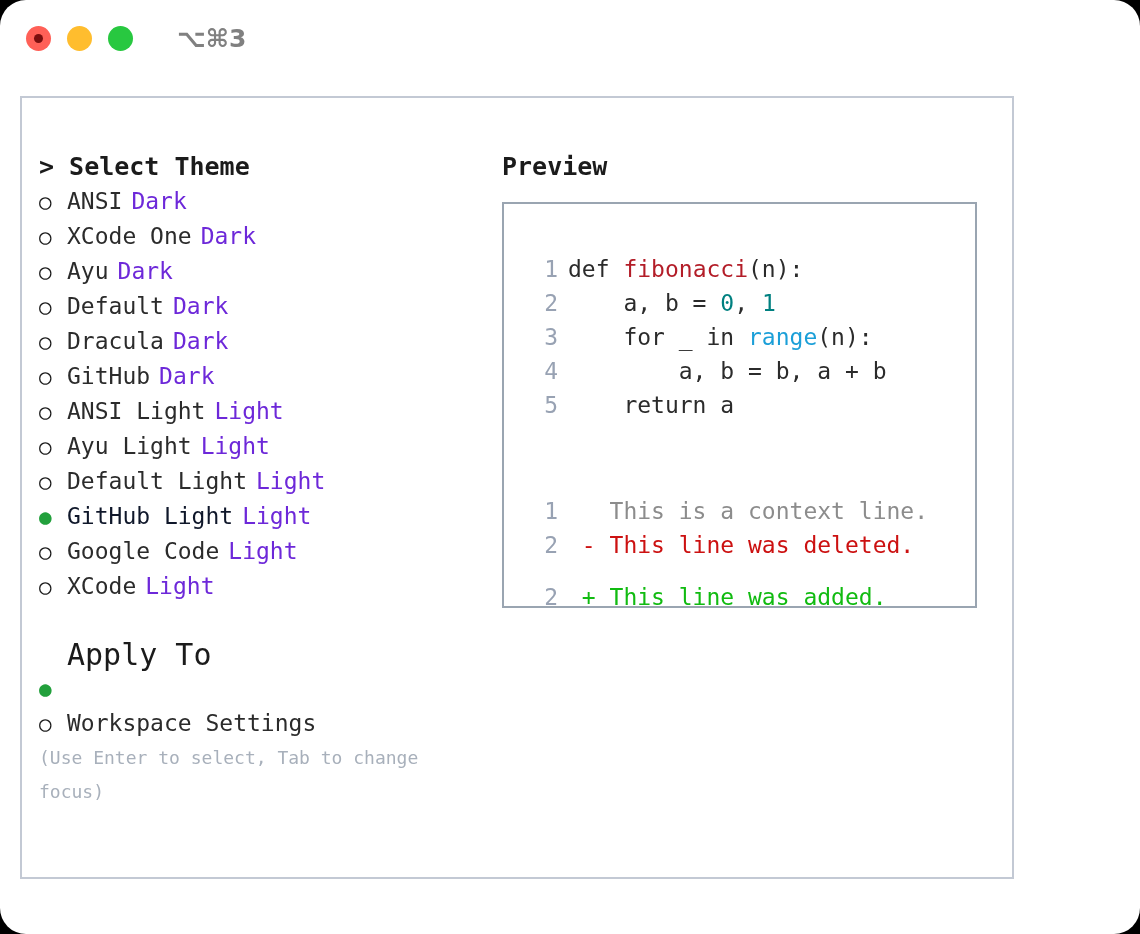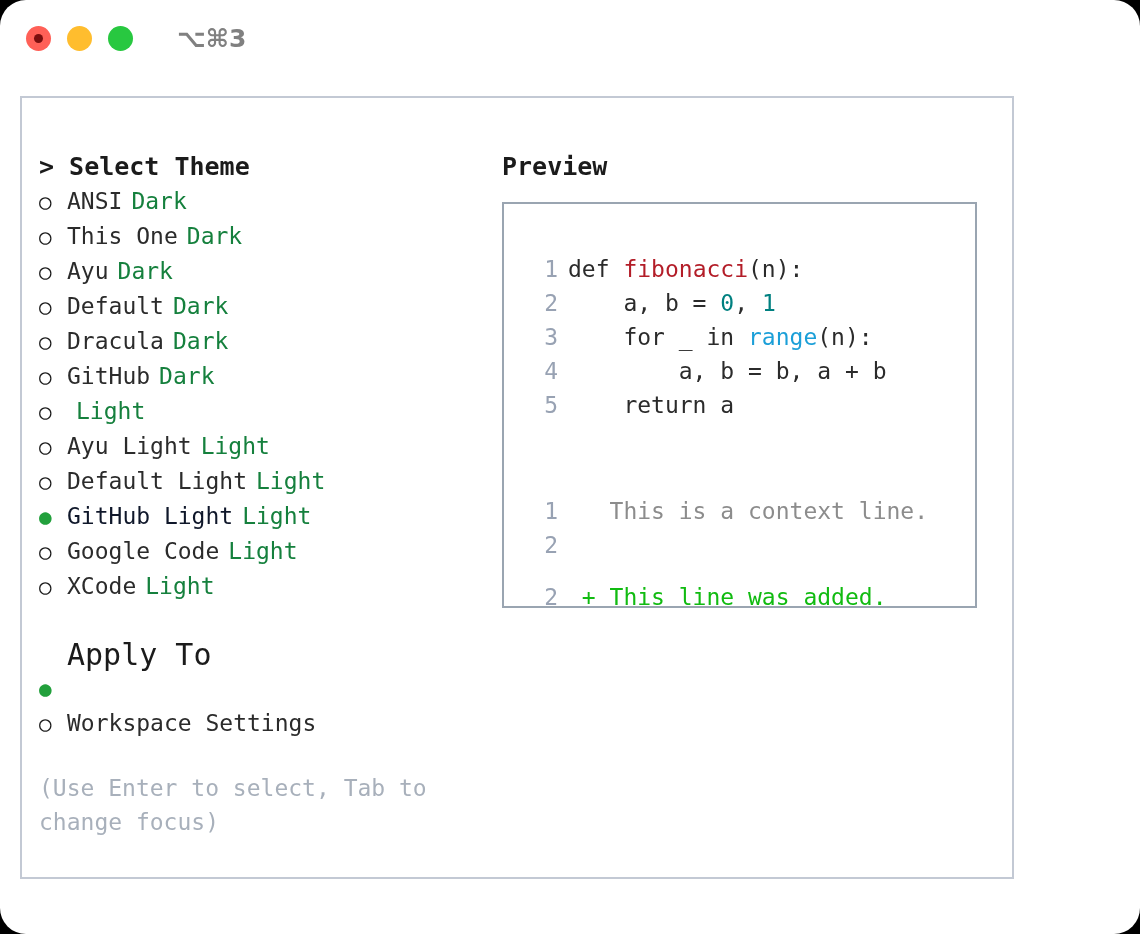--- a/index.html
+++ b/index.html
@@ -114,37 +114,36 @@
   .bullet {
     width: 28px;
     flex: 0 0 28px;
     font-size: 21px;
     color: #1b1b1b;
   }
   .bullet.on { color: #22a03c; }
   .opt-name { color: #2b2b2b; }
   .opt-name.sel { color: #0f172a; }
   .opt-kind {
-    color: #15803d;
+    color: #6d28d9;
     padding-left: 9px;
   }
 
   .spacer-sm { height: 34px; }
 
   .apply-title {
     font-size: 30px;
     color: #1b1b1b;
     line-height: 34px;
     padding-left: 28px;
     white-space: pre;
   }
 
   .hint {
-    margin-top: 30px;
-    font-size: 23px;
+    font-size: 18px;
     color: #a8b0bb;
     line-height: 34px;
     width: 420px;
     white-space: pre-wrap;
   }
 
   
   .right-col {
     position: absolute;
     left: 480px;
@@ -205,26 +204,26 @@
     <div class="shortcut">⌥⌘3</div>
   </div>
 
   <div class="panel">
     <div class="columns">
 
       <div class="left-col">
         <div class="section-title">&gt; Select Theme</div>
         <div id="theme-list">
             <div class="opt-row"><span class="bullet">○</span><span class="opt-name">ANSI</span><span class="opt-kind">Dark</span></div>
-            <div class="opt-row"><span class="bullet">○</span><span class="opt-name">This One</span><span class="opt-kind">Dark</span></div>
+            <div class="opt-row"><span class="bullet">○</span><span class="opt-name">XCode One</span><span class="opt-kind">Dark</span></div>
             <div class="opt-row"><span class="bullet">○</span><span class="opt-name">Ayu</span><span class="opt-kind">Dark</span></div>
             <div class="opt-row"><span class="bullet">○</span><span class="opt-name">Default</span><span class="opt-kind">Dark</span></div>
             <div class="opt-row"><span class="bullet">○</span><span class="opt-name">Dracula</span><span class="opt-kind">Dark</span></div>
             <div class="opt-row"><span class="bullet">○</span><span class="opt-name">GitHub</span><span class="opt-kind">Dark</span></div>
-            <div class="opt-row"><span class="bullet">○</span><span class="opt-kind">Light</span></div>
+            <div class="opt-row"><span class="bullet">○</span><span class="opt-name">ANSI Light</span><span class="opt-kind">Light</span></div>
             <div class="opt-row"><span class="bullet">○</span><span class="opt-name">Ayu Light</span><span class="opt-kind">Light</span></div>
             <div class="opt-row"><span class="bullet">○</span><span class="opt-name">Default Light</span><span class="opt-kind">Light</span></div>
             <div class="opt-row"><span class="bullet on">●</span><span class="opt-name sel">GitHub Light</span><span class="opt-kind">Light</span></div>
             <div class="opt-row"><span class="bullet">○</span><span class="opt-name">Google Code</span><span class="opt-kind">Light</span></div>
             <div class="opt-row"><span class="bullet">○</span><span class="opt-name">XCode</span><span class="opt-kind">Light</span></div>
           </div>
 
         <div class="spacer-sm"></div>
 
         <div class="apply-title">Apply To</div>
@@ -242,21 +241,21 @@
           <div id="code-block">
               <div class="code-line"><span class="lno">1</span><span><span class="ctext">def </span><span class="tok-fn">fibonacci</span><span class="ctext">(n):</span></span></div>
               <div class="code-line"><span class="lno">2</span><span><span class="ctext">    a, b = </span><span class="tok-num">0</span><span class="ctext">, </span><span class="tok-num">1</span></span></div>
               <div class="code-line"><span class="lno">3</span><span><span class="ctext">    for _ in </span><span class="tok-bi">range</span><span class="ctext">(n):</span></span></div>
               <div class="code-line"><span class="lno">4</span><span><span class="ctext">        a, b = b, a + b</span></span></div>
               <div class="code-line"><span class="lno">5</span><span><span class="ctext">    return a</span></span></div>
             </div>
           <div class="blank-line"></div>
           <div id="diff-block">
               <div class="code-line"><span class="lno">1</span><span class="d-ctx">   This is a context line.</span></div>
-              <div class="code-line"><span class="lno">2</span></div>
+              <div class="code-line"><span class="lno">2</span><span class="d-del"> - This line was deleted.</span></div>
               <div class="code-line"><span class="lno">2</span><span class="d-add"> + This line was added.</span></div>
             </div>
         </div>
       </div>
 
     </div>
   </div>
 </div>
 
 </body></html>

